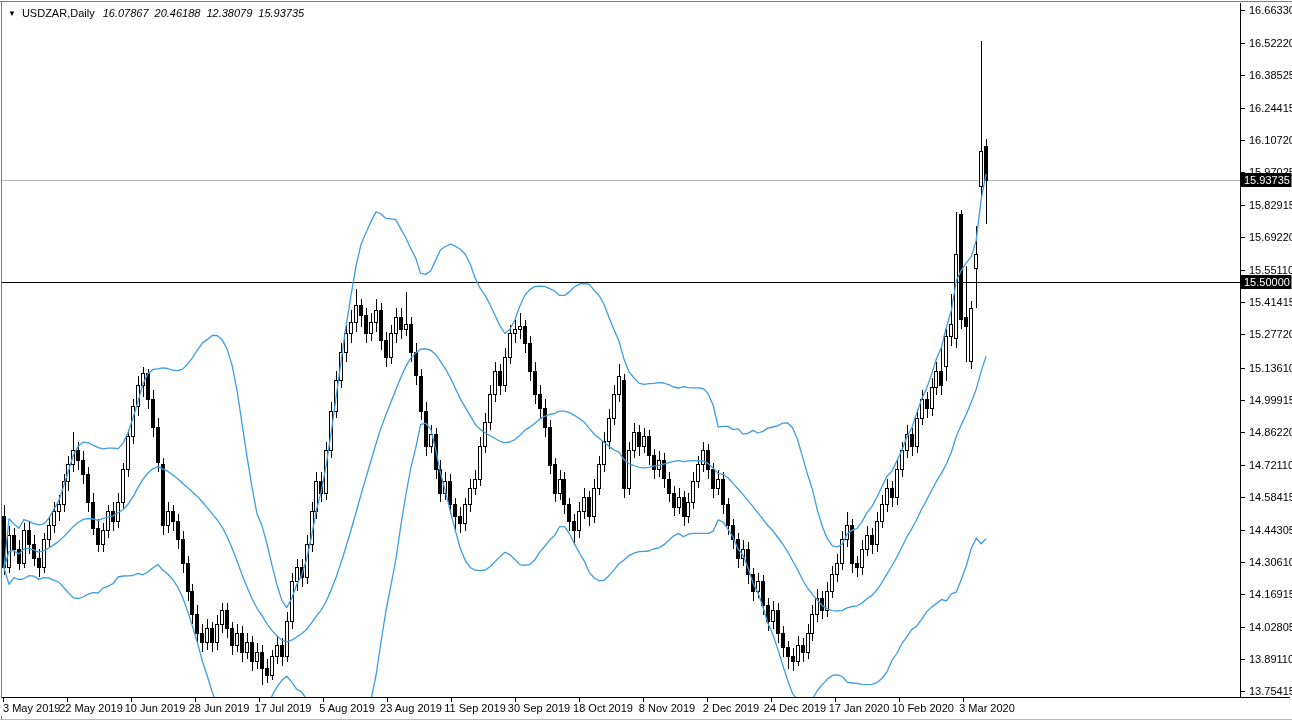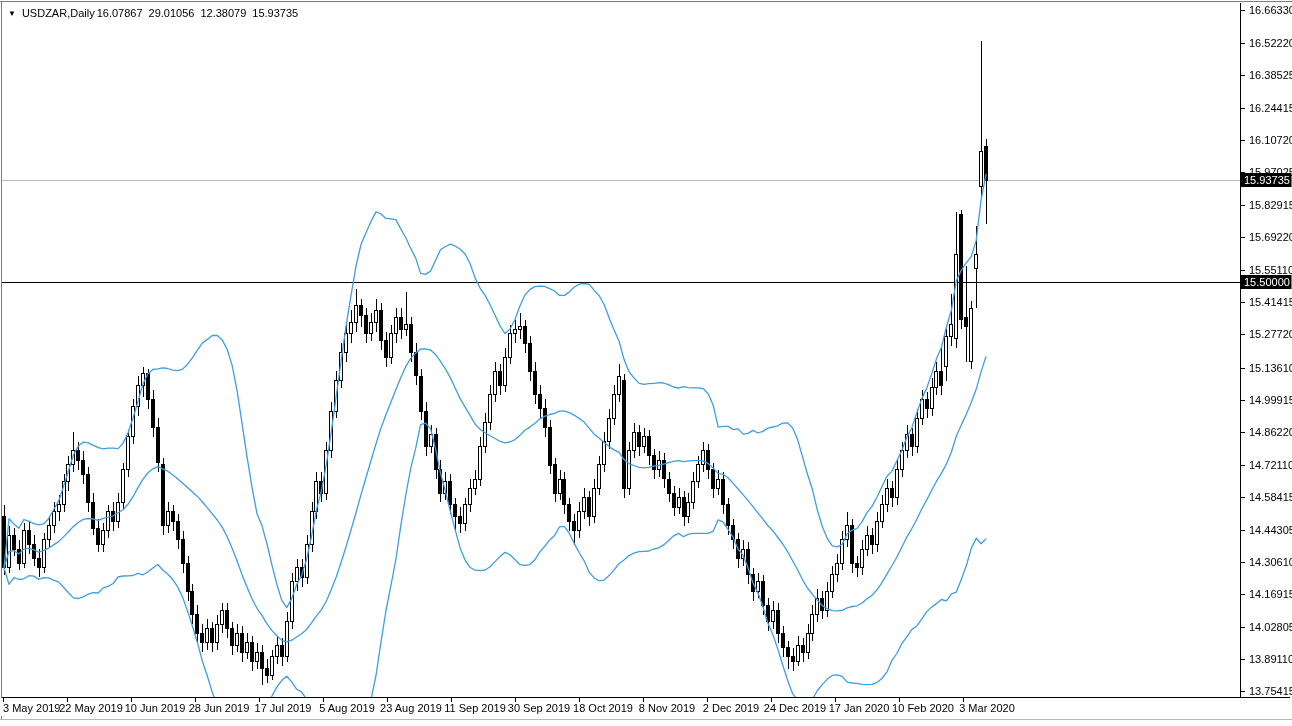--- a/index.html
+++ b/index.html
@@ -7,22 +7,22 @@
     position:relative;width:1292px;height:726px;background:#ffffff;
     font-family:"Liberation Sans",sans-serif;overflow:hidden;
     box-sizing:border-box;
   }
   #chart-svg{position:absolute;left:0;top:0;width:1292px;height:726px;}
   #ohlc-line{
     position:absolute;left:8px;top:6px;height:14px;line-height:14px;
     font-size:11px;color:#000;white-space:pre;z-index:5;
   }
   #ohlc-line .tri{font-size:8px;vertical-align:1px;margin-right:6px;cursor:pointer;}
-  #ohlc-line .sym{margin-right:2px;}
-  #ohlc-line .v{margin-right:6px;}
+  #ohlc-line .sym{margin-right:8px;}
+  #ohlc-line .v{margin-right:6px;font-style:italic;}
   .hairline-top{position:absolute;left:0;top:1px;width:1292px;height:1px;background:#7b7b7b;}
   .hairline-left{position:absolute;left:1px;top:1px;width:1px;height:718px;background:#7b7b7b;}
   .hairline-bottom{position:absolute;left:0;top:719px;width:1292px;height:1px;background:#b8b8b8;}
 </style>
 </head>
 <body>
 
 <div id="win">
   <div class="hairline-top"></div>
   <div class="hairline-left"></div>
@@ -531,14 +531,14 @@
         <text x="795" y="712" text-anchor="middle">24 Dec 2019</text>
         <line x1="835.5" y1="698" x2="835.5" y2="702" stroke="#000000" shape-rendering="crispEdges"></line>
         <text x="859" y="712" text-anchor="middle">17 Jan 2020</text>
         <line x1="899.5" y1="698" x2="899.5" y2="702" stroke="#000000" shape-rendering="crispEdges"></line>
         <text x="923" y="712" text-anchor="middle">10 Feb 2020</text>
         <line x1="963.5" y1="698" x2="963.5" y2="702" stroke="#000000" shape-rendering="crispEdges"></line>
         <text x="987" y="712" text-anchor="middle">3 Mar 2020</text>
       </g>
     </svg>
 
-  <div id="ohlc-line"><span class="tri">▼</span><span class="sym">USDZAR,Daily</span><span class="v">16.07867</span><span class="v">29.01056</span><span class="v">12.38079</span><span class="v">15.93735</span></div>
+  <div id="ohlc-line"><span class="tri">▼</span><span class="sym">USDZAR,Daily</span><span class="v">16.07867</span><span class="v">20.46188</span><span class="v">12.38079</span><span class="v">15.93735</span></div>
 </div>
 
 </body></html>

